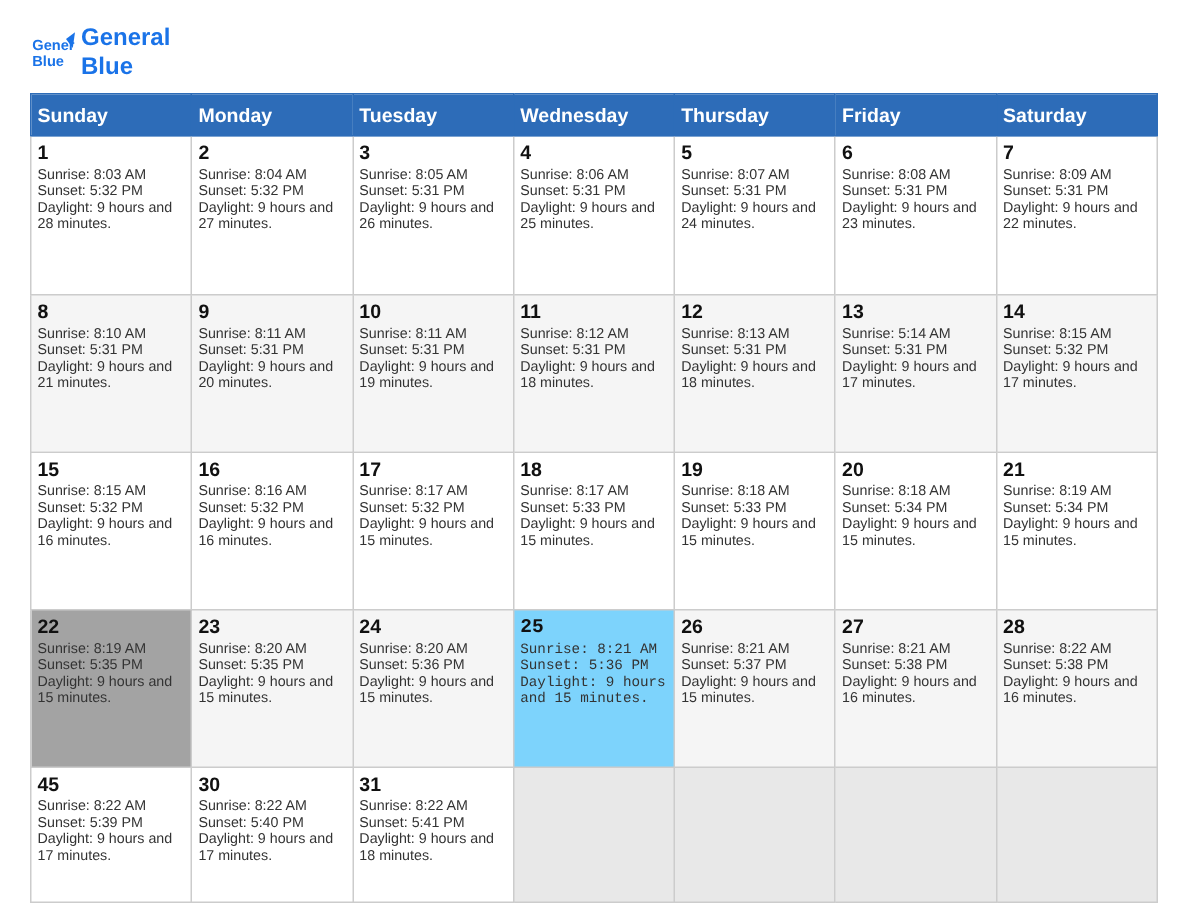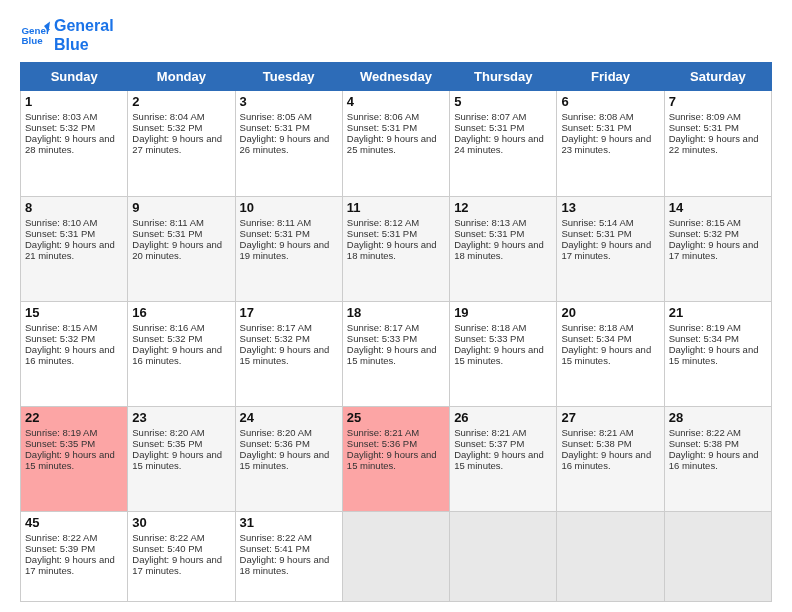--- a/index.html
+++ b/index.html
@@ -52,21 +52,21 @@
       border-collapse: collapse;
       width: 100%;
       table-layout: fixed;
     }
     .calendar th {
       background: #2d6cb8;
       color: #fff;
       font-size: 13px;
       font-weight: bold;
       padding: 6px 4px;
-      text-align: center;
+      text-align: left;
       border: 1px solid #2d6cb8;
     }
     .calendar td {
       vertical-align: top;
       border: 1px solid #ccc;
       padding: 3px 4px;
       font-size: 9.5px;
       color: #333;
       background: #fff;
       height: 82px;
@@ -239,39 +239,39 @@
         <span>Daylight: 9 hours and 15 minutes.</span>
       </td>
           <td>
         <span class="day-num">21</span>
         <span>Sunrise: 8:19 AM</span><br>
         <span>Sunset: 5:34 PM</span><br>
         <span>Daylight: 9 hours and 15 minutes.</span>
       </td>
         </tr>
         <tr style="background: rgb(245, 245, 245);">
-          <td style="background: #fca5a5;">
+          <td style="background: #a3a3a3;">
         <span class="day-num">22</span>
         <span>Sunrise: 8:19 AM</span><br>
         <span>Sunset: 5:35 PM</span><br>
         <span>Daylight: 9 hours and 15 minutes.</span>
       </td>
           <td style="background: rgb(245, 245, 245);">
         <span class="day-num">23</span>
         <span>Sunrise: 8:20 AM</span><br>
         <span>Sunset: 5:35 PM</span><br>
         <span>Daylight: 9 hours and 15 minutes.</span>
       </td>
           <td style="background: rgb(245, 245, 245);">
         <span class="day-num">24</span>
         <span>Sunrise: 8:20 AM</span><br>
         <span>Sunset: 5:36 PM</span><br>
         <span>Daylight: 9 hours and 15 minutes.</span>
       </td>
-          <td style="background: #fca5a5;">
+          <td style="background: #7dd3fc; font-family: Liberation Mono, monospace;">
         <span class="day-num">25</span>
         <span>Sunrise: 8:21 AM</span><br>
         <span>Sunset: 5:36 PM</span><br>
         <span>Daylight: 9 hours and 15 minutes.</span>
       </td>
           <td style="background: rgb(245, 245, 245);">
         <span class="day-num">26</span>
         <span>Sunrise: 8:21 AM</span><br>
         <span>Sunset: 5:37 PM</span><br>
         <span>Daylight: 9 hours and 15 minutes.</span>

